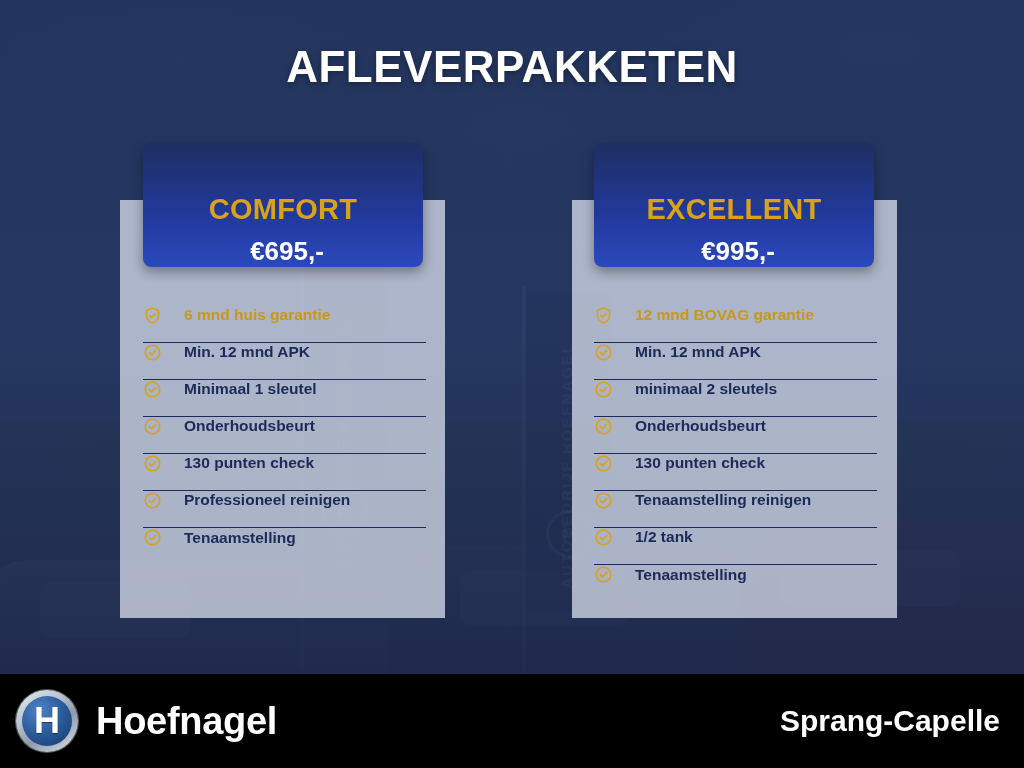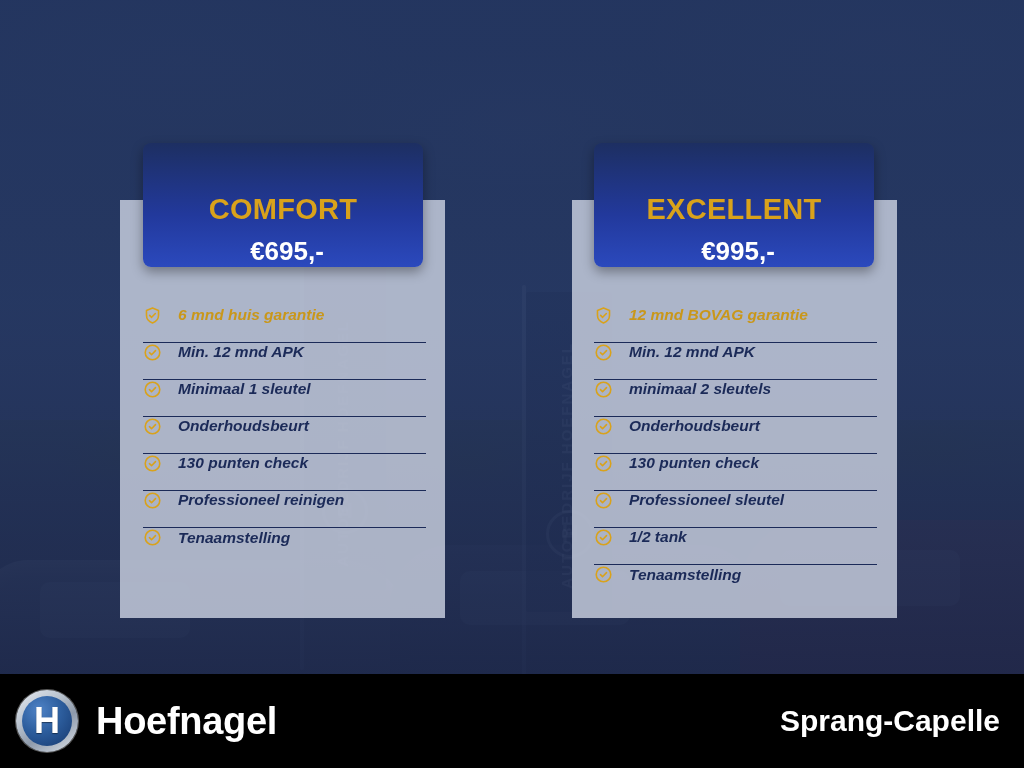--- a/index.html
+++ b/index.html
@@ -173,25 +173,24 @@
   .feature-list {
     position: absolute;
     width: 283px;
   }
   .feature-list.left  { left: 143px; top: 306px; }
   .feature-list.right { left: 594px; top: 306px; }
 
   .feature-item {
     display: flex;
     align-items: center;
-    gap: 16px;
+    gap: 22px;
     height: 37px;
     border-bottom: 1.4px solid #1b2a58;
     padding-bottom: 18px;
-    font-style: italic;
   }
   .feature-item:last-child { border-bottom: none; }
 
   .feature-icon {
     width: 19px;
     height: 19px;
     flex: 0 0 19px;
     display: block;
   }
   .feature-label {
@@ -286,20 +285,21 @@
 
     <div class="flag-pole" style="left:522px; top:285px; height:390px;"></div>
     <div class="flag" style="left:526px; top:292px; width:86px; height:320px;">
       <div class="flag-txt" style="left:32px; top:50px; font-size:15px;">AUTOBEDRIJF HOEFNAGEL</div>
       <div class="flag-logo" style="left:20px; top:218px; width:48px; height:48px; font-size:23px;"></div>
     </div>
 
     <div class="bg-tint"></div>
   </div>
 
+  <div class="page-title">AFLEVERPAKKETEN</div>
 
   <div class="panel left"></div>
   <div class="pkg-header left">
     <div class="pkg-name">COMFORT</div>
     <div class="pkg-price">€695,-</div>
   </div>
   <div class="feature-list left">
       <div class="feature-item highlight">
         <svg class="feature-icon" viewBox="0 0 24 24" fill="none" stroke="#d9a21b" stroke-width="2" stroke-linecap="round" stroke-linejoin="round">
           <path d="M12 2.6 4.4 5.6v6.1c0 4.6 3.2 8.2 7.6 9.7 4.4-1.5 7.6-5.1 7.6-9.7V5.6L12 2.6z"></path>
@@ -390,21 +390,21 @@
           <circle cx="12" cy="12" r="9.2"></circle>
           <path d="M8.2 12.2l2.6 2.6 5-5.2"></path>
         </svg>
         <span class="feature-label">130 punten check</span>
       </div>
       <div class="feature-item">
         <svg class="feature-icon" viewBox="0 0 24 24" fill="none" stroke="#d9a21b" stroke-width="2" stroke-linecap="round" stroke-linejoin="round">
           <circle cx="12" cy="12" r="9.2"></circle>
           <path d="M8.2 12.2l2.6 2.6 5-5.2"></path>
         </svg>
-        <span class="feature-label">Professioneel sleutel</span>
+        <span class="feature-label">Tenaamstelling reinigen</span>
       </div>
       <div class="feature-item">
         <svg class="feature-icon" viewBox="0 0 24 24" fill="none" stroke="#d9a21b" stroke-width="2" stroke-linecap="round" stroke-linejoin="round">
           <circle cx="12" cy="12" r="9.2"></circle>
           <path d="M8.2 12.2l2.6 2.6 5-5.2"></path>
         </svg>
         <span class="feature-label">1/2 tank</span>
       </div>
       <div class="feature-item">
         <svg class="feature-icon" viewBox="0 0 24 24" fill="none" stroke="#d9a21b" stroke-width="2" stroke-linecap="round" stroke-linejoin="round">

